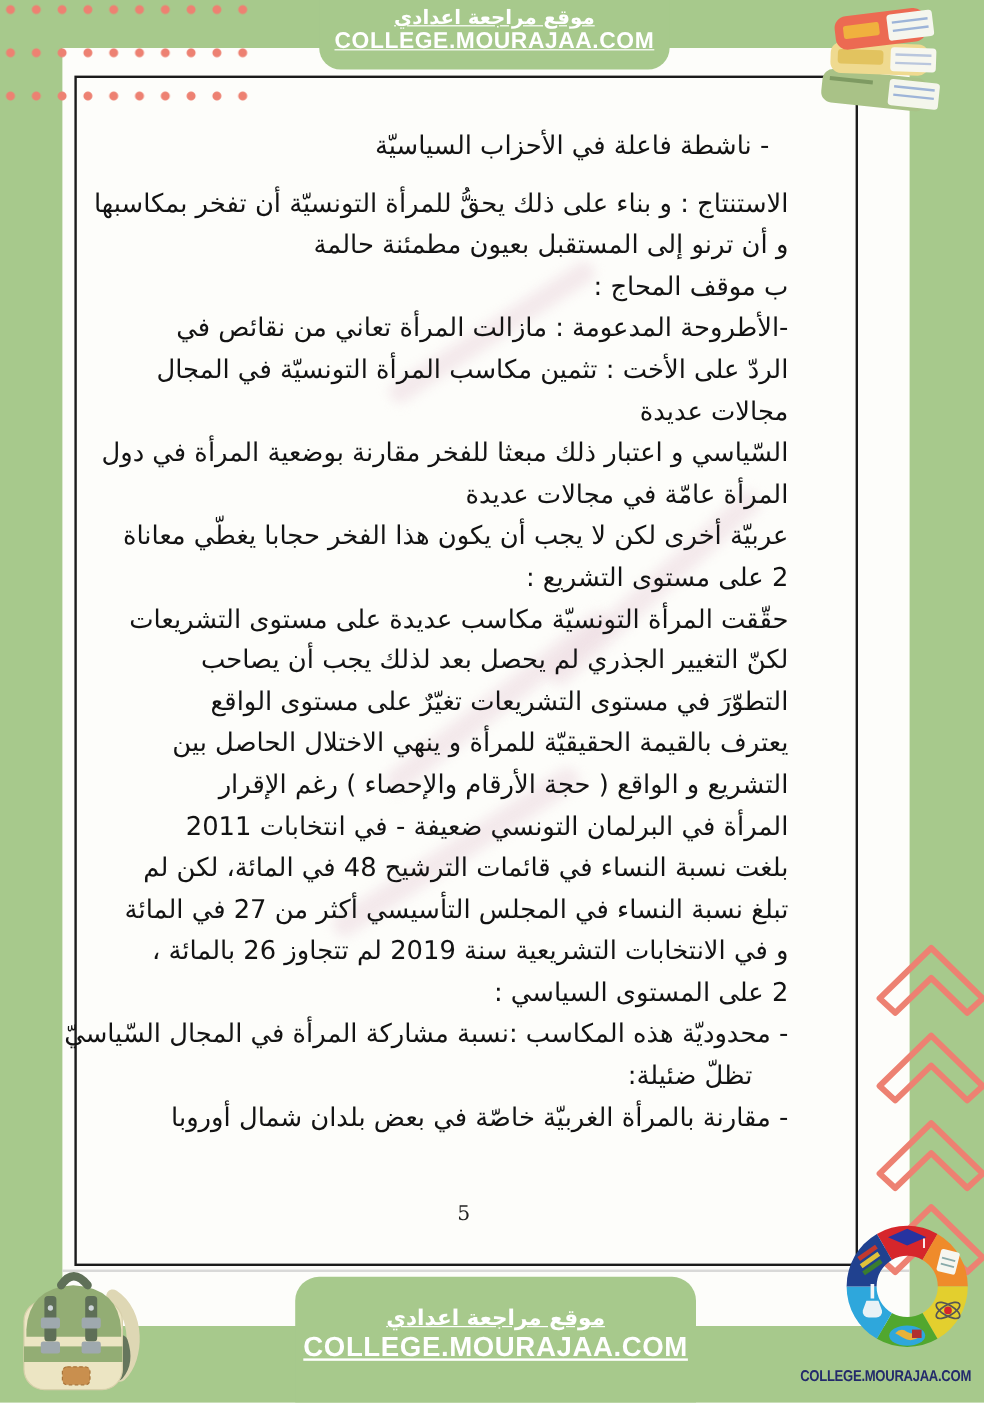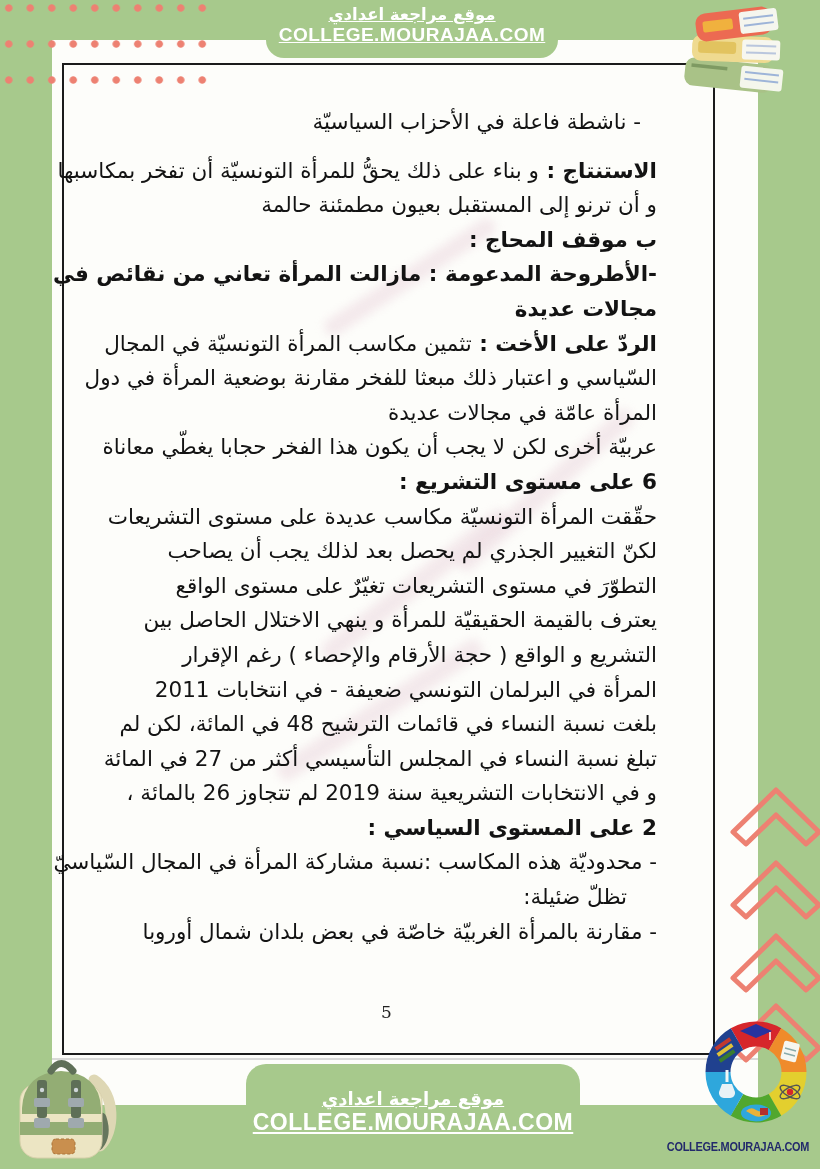--- a/index.html
+++ b/index.html
@@ -22,21 +22,21 @@
   
   .wmark{position:absolute;background:#ecd9e0;filter:blur(5px);opacity:.55;border-radius:8px;z-index:2;}
   .w1{left:310px;top:268px;width:200px;height:18px;transform:rotate(-33deg);}
   .w2{left:430px;top:480px;width:230px;height:20px;transform:rotate(-42deg);}
   .w3{left:300px;top:575px;width:230px;height:20px;transform:rotate(-38deg);}
   .w4{left:260px;top:700px;width:240px;height:20px;transform:rotate(-33deg);}
   
   .content{position:absolute;left:106px;top:105px;width:551px;direction:rtl;text-align:right;
            color:#131313;z-index:3;}
   .ln{font-size:21.5px;line-height:34.6px;white-space:nowrap;}
-  .ln b{font-weight:bold;}
+  .ln b{font-weight:normal;}
   .ln.indent{padding-right:16px;}
   .ln.hang{padding-right:30px;}
   .ln.gap{margin-top:14px;}
   .pageno{position:absolute;left:62px;top:1002px;width:649px;text-align:center;font-size:17px;
           color:#222;font-family:"DejaVu Serif",serif;z-index:3;}
   .scanline{position:absolute;left:52px;top:1058px;width:706px;height:1.5px;background:#cfcfcf;opacity:.8;z-index:2;}
   
   .chev{position:absolute;left:728px;width:96px;height:64px;z-index:3;}
   .c1{top:784px;} .c2{top:857px;} .c3{top:930px;} .c4{top:1000px;}
   
@@ -97,26 +97,26 @@
   <div class="wmark w2"></div>
   <div class="wmark w3"></div>
   <div class="wmark w4"></div>
 
   <div class="content">
     <div class="ln indent"><b></b><span>- ناشطة فاعلة في الأحزاب السياسيّة</span></div>
     <div class="ln gap"><b>الاستنتاج : </b><span>و بناء على ذلك يحقُّ للمرأة التونسيّة أن تفخر بمكاسبها</span></div>
     <div class="ln"><b></b><span>و أن ترنو إلى المستقبل بعيون مطمئنة حالمة</span></div>
     <div class="ln"><b>ب موقف المحاج :</b><span></span></div>
     <div class="ln"><b>-الأطروحة المدعومة : مازالت المرأة تعاني من نقائص في</b><span></span></div>
+    <div class="ln"><b>الردّ على الأخت : </b><span>تثمين مكاسب المرأة التونسيّة في المجال</span></div>
     <div class="ln"><b>مجالات عديدة</b><span></span></div>
-    <div class="ln"><b>الردّ على الأخت : </b><span>تثمين مكاسب المرأة التونسيّة في المجال</span></div>
     <div class="ln"><b></b><span>السّياسي و اعتبار ذلك مبعثا للفخر مقارنة بوضعية المرأة في دول</span></div>
     <div class="ln"><b></b><span>المرأة عامّة في مجالات عديدة</span></div>
     <div class="ln"><b></b><span>عربيّة أخرى لكن لا يجب أن يكون هذا الفخر حجابا يغطّي معاناة</span></div>
-    <div class="ln"><b>6 على مستوى التشريع :</b><span></span></div>
+    <div class="ln"><b>2 على مستوى التشريع :</b><span></span></div>
     <div class="ln"><b></b><span>حقّقت المرأة التونسيّة مكاسب عديدة على مستوى التشريعات</span></div>
     <div class="ln"><b></b><span>لكنّ التغيير الجذري لم يحصل بعد لذلك يجب أن يصاحب</span></div>
     <div class="ln"><b></b><span>التطوّرَ في مستوى التشريعات تغيّرٌ على مستوى الواقع</span></div>
     <div class="ln"><b></b><span>يعترف بالقيمة الحقيقيّة للمرأة و ينهي الاختلال الحاصل بين</span></div>
     <div class="ln"><b></b><span>التشريع و الواقع ( حجة الأرقام والإحصاء ) رغم الإقرار</span></div>
     <div class="ln"><b></b><span>المرأة في البرلمان التونسي ضعيفة - في انتخابات 2011</span></div>
     <div class="ln"><b></b><span>بلغت نسبة النساء في قائمات الترشيح 48 في المائة، لكن لم</span></div>
     <div class="ln"><b></b><span>تبلغ نسبة النساء في المجلس التأسيسي أكثر من 27 في المائة</span></div>
     <div class="ln"><b></b><span>و في الانتخابات التشريعية سنة 2019 لم تتجاوز 26 بالمائة ،</span></div>
     <div class="ln"><b>2 على المستوى السياسي :</b><span></span></div>

